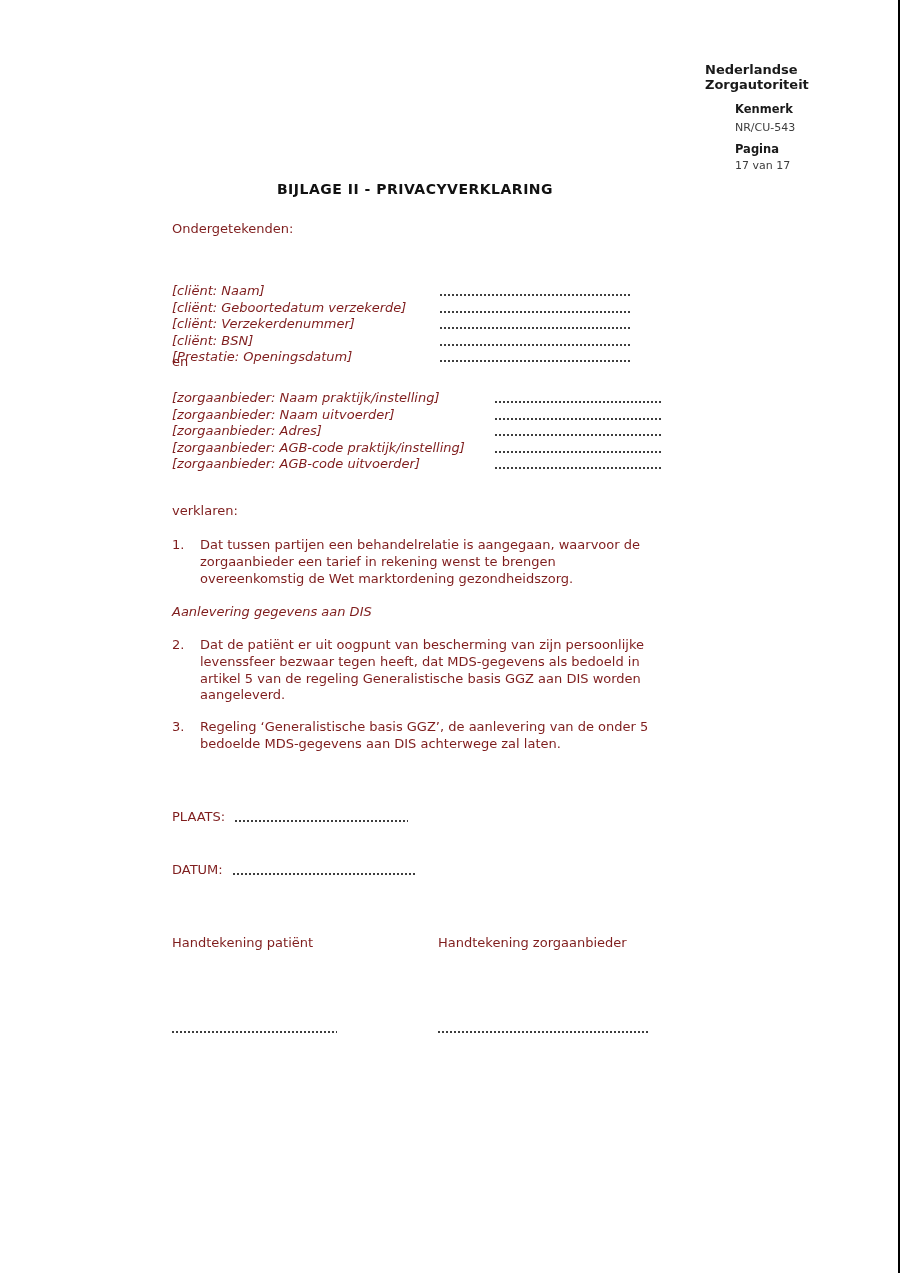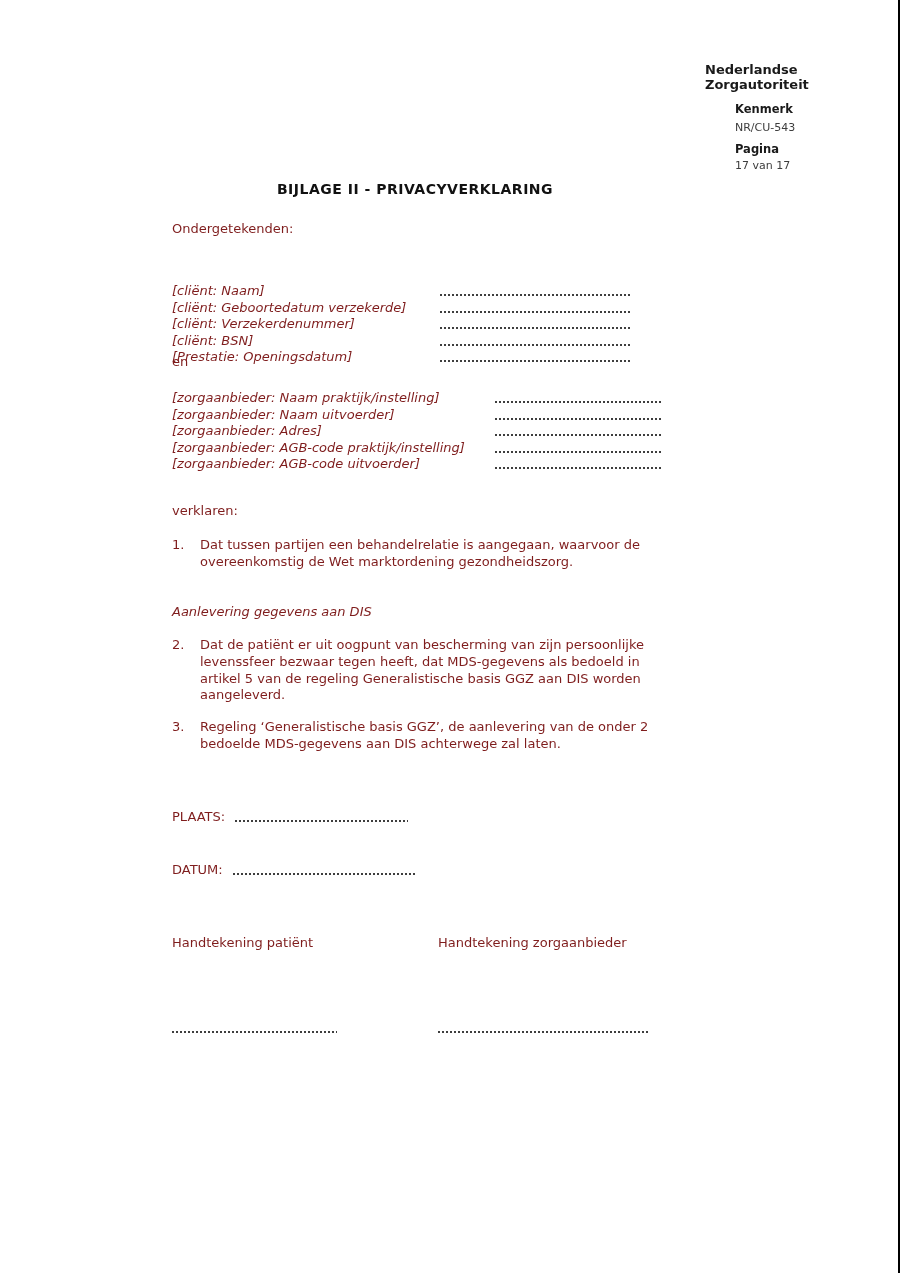--- a/index.html
+++ b/index.html
@@ -138,40 +138,41 @@
       <span class="leader"></span>
     </div>
   </div>
 
   <div class="declare body-text">verklaren:</div>
 
   <div class="item item-1 body-text">
     <span class="inum">1.</span>
     <div class="ilines">
       <div class="iline">Dat tussen partijen een behandelrelatie is aangegaan, waarvoor de</div>
+      <div class="iline">zorgaanbieder een tarief in rekening wenst te brengen</div>
       <div class="iline">overeenkomstig de Wet marktordening gezondheidszorg.</div>
     </div>
   </div>
 
   <div class="dis-heading body-text">Aanlevering gegevens aan DIS</div>
 
   <div class="item item-2 body-text">
     <span class="inum">2.</span>
     <div class="ilines">
       <div class="iline">Dat de patiënt er uit oogpunt van bescherming van zijn persoonlijke</div>
       <div class="iline">levenssfeer bezwaar tegen heeft, dat MDS-gegevens als bedoeld in</div>
       <div class="iline">artikel 5 van de regeling Generalistische basis GGZ aan DIS worden</div>
       <div class="iline">aangeleverd.</div>
     </div>
   </div>
 
   <div class="item item-3 body-text">
     <span class="inum">3.</span>
     <div class="ilines">
-      <div class="iline">Regeling ‘Generalistische basis GGZ’, de aanlevering van de onder 2</div>
+      <div class="iline">Regeling ‘Generalistische basis GGZ’, de aanlevering van de onder 5</div>
       <div class="iline">bedoelde MDS-gegevens aan DIS achterwege zal laten.</div>
     </div>
   </div>
 
   <div class="fill-row plaats-row body-text">
     <span class="fill-label">PLAATS:</span>
     <span class="leader"></span>
   </div>
   <div class="fill-row datum-row body-text">
     <span class="fill-label">DATUM:</span>

